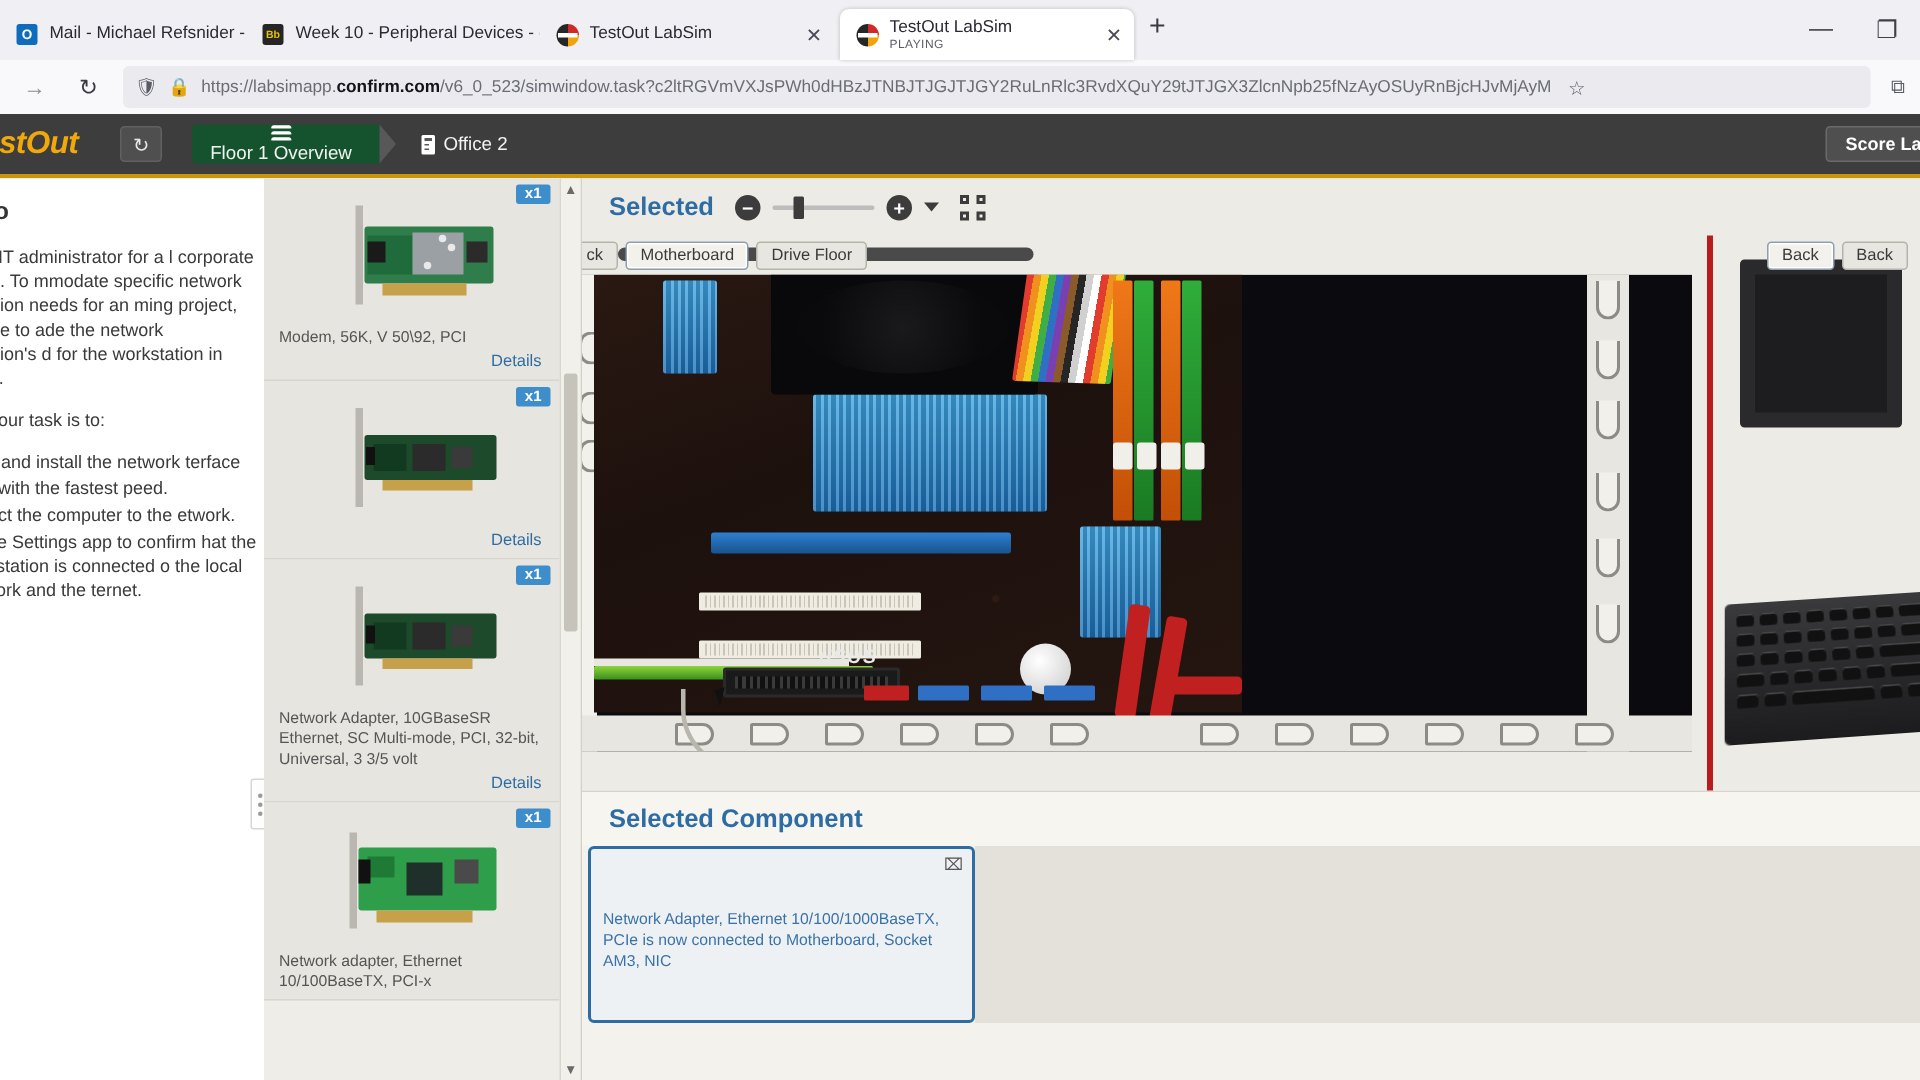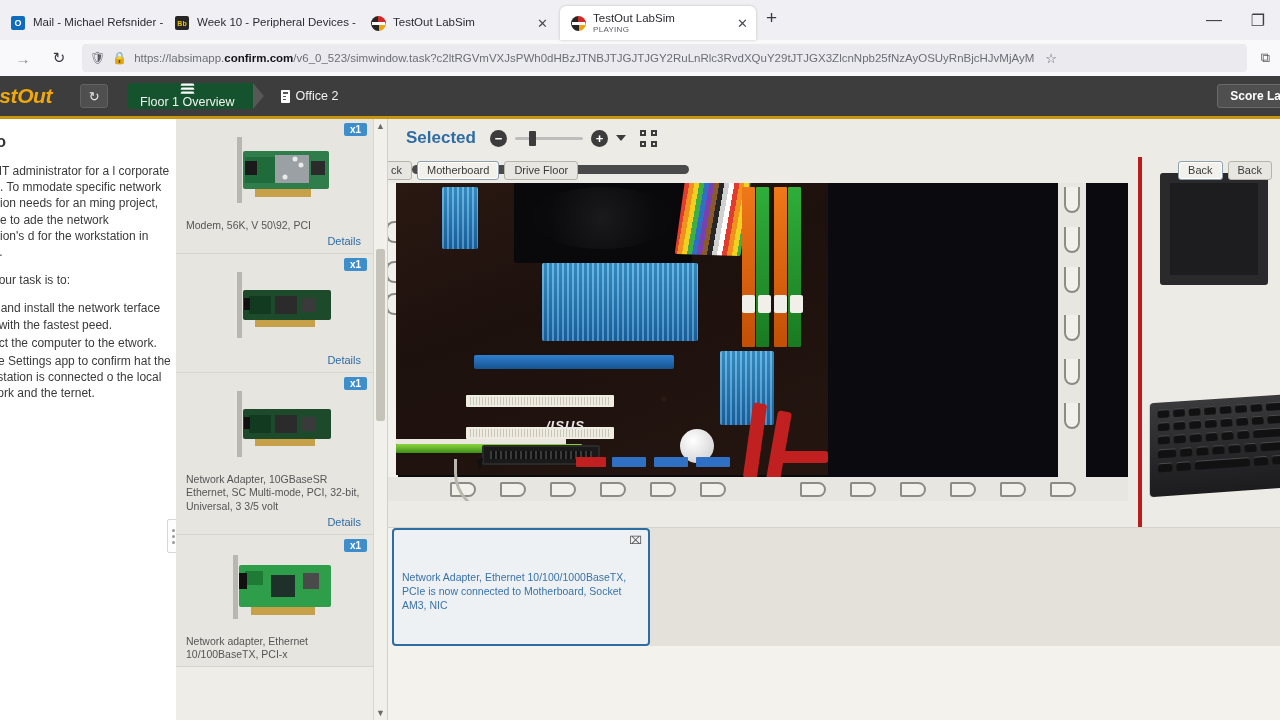--- a/index.html
+++ b/index.html
@@ -205,21 +205,21 @@
   .green-card2 { position:absolute; left:0; bottom:31px; width:170px; height:5px; background:#e9e7e0; }
   .ribbon { position:absolute; left:284px; top:-6px; width:66px; height:78px;
             background: repeating-linear-gradient(92deg,
               #e23c2e 0 5px, #f0901e 5px 10px, #f2d020 10px 15px, #3fae45 15px 20px,
               #2f6fc4 20px 25px, #7a3fb0 25px 30px, #8a5a2a 30px 35px, #262626 35px 40px,
               #d0d0d0 40px 45px, #ffffff 45px 50px);
             transform: skewX(-6deg) rotate(2deg); border-radius:2px; }
   .sata-red { position:absolute; background:#c02020; border-radius:3px; }
   .coin { position:absolute; left:284px; top:246px; width:34px; height:34px; border-radius:50%;
           background:radial-gradient(circle at 38% 34%, #ffffff, #c9c9c9); }
-  .asus { position:absolute; left:150px; bottom:42px; color:#e8e8e8; font-size:13px;
+  .asus { position:absolute; left:150px; bottom:30px; color:#e8e8e8; font-size:13px;
           font-weight:bold; font-style:italic; letter-spacing:1px; }
   .conn { position:absolute; height:10px; border-radius:1px; }
   .conn.blue { background:#2f6fc4; }
   .conn.red { background:#c02020; }
   .ide { position:absolute; left:86px; bottom:10px; width:118px; height:20px; background:#1a1a1a;
          border:2px solid #2a2a2a; border-radius:2px; }
   .ide i { position:absolute; inset:4px 6px; background:repeating-linear-gradient(90deg,
       #3a3a3a 0 2px, #111 2px 5px); }
 
   .case-rail { position:absolute; left:0; bottom:0; width:100%; height:26px; background:#e8e6e0; }
@@ -613,20 +613,23 @@
                 <i style="left:26px;top:64px;width:14px;height:9px"></i>
                 <i style="left:44px;top:64px;width:54px;height:9px"></i>
                 <i style="left:102px;top:64px;width:14px;height:9px"></i>
                 <i style="left:120px;top:64px;width:20px;height:9px"></i>
               </div>
             </div>
           </div>
         </div>
 
         <div class="sel-wrap">
+          <div class="sel-head">
+            <span class="sel-title">Selected Component</span>
+          </div>
           <div class="sel-body">
             <div class="sel-card">
               <span class="sel-close">⌧</span>
               <span class="sel-text">Network Adapter, Ethernet 10/100/1000BaseTX, PCIe is now connected to Motherboard, Socket AM3, NIC</span>
             </div>
             <div class="right-gap"></div>
           </div>
         </div>
 
       </div>

